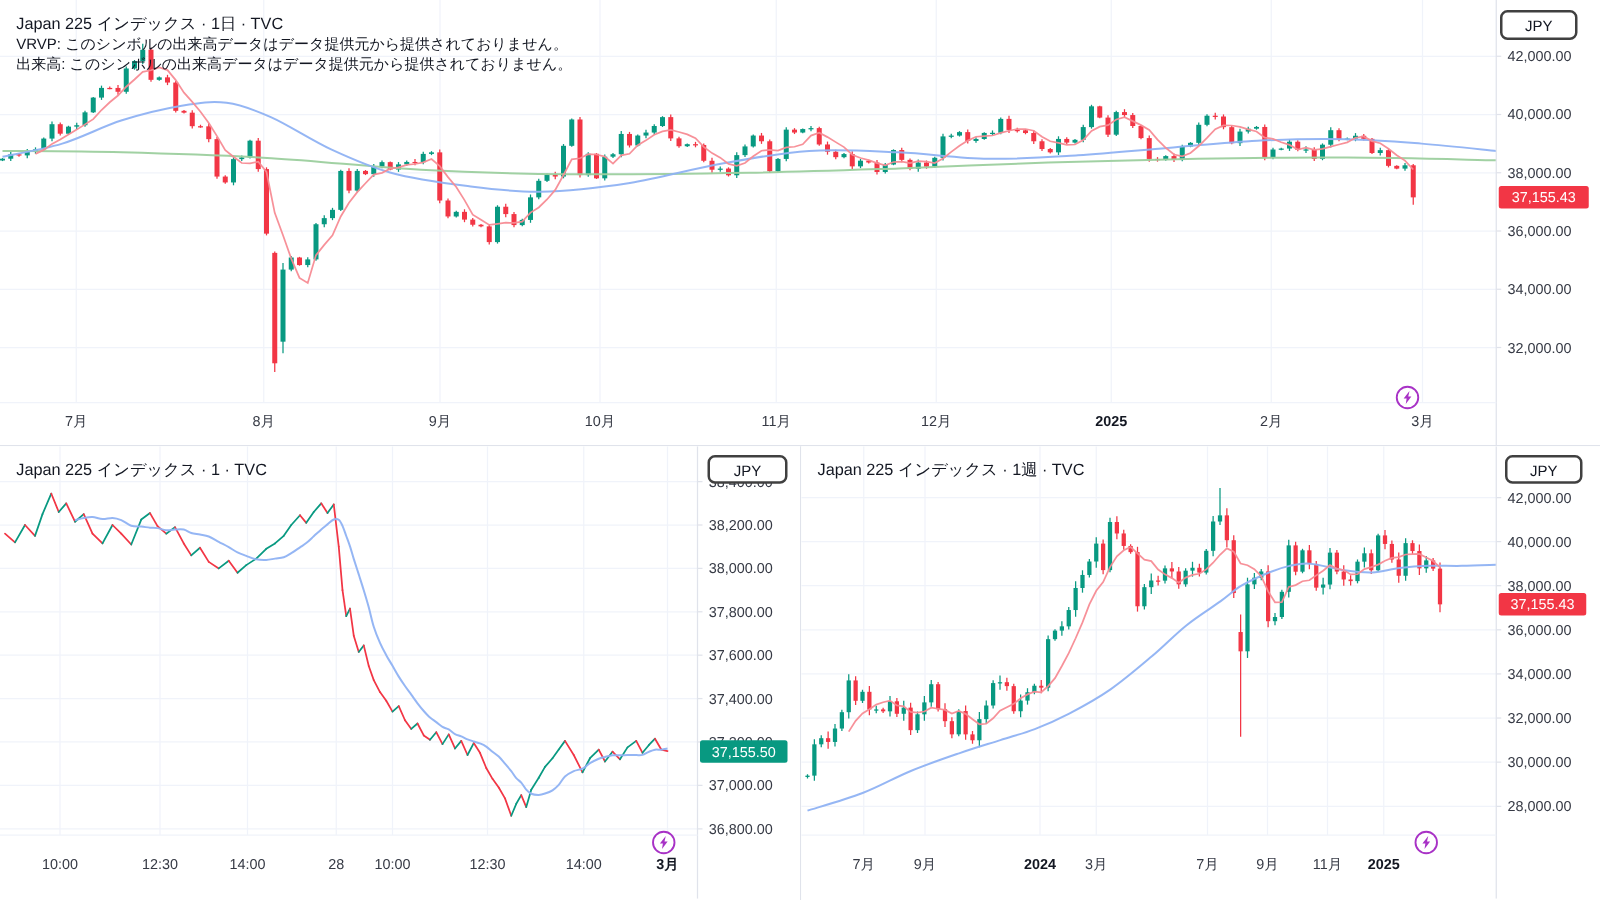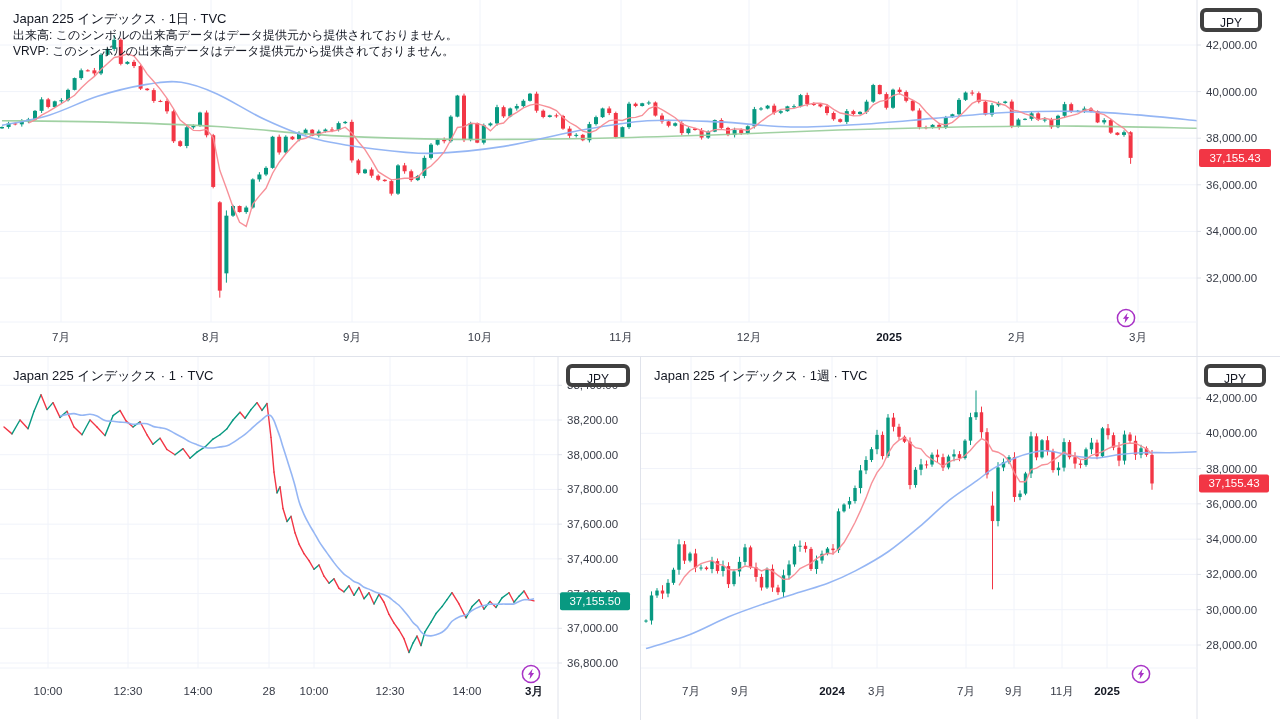--- a/index.html
+++ b/index.html
@@ -5,21 +5,21 @@
   html,body{margin:0;padding:0;background:#ffffff;}
   body{font-family:"Liberation Sans","DejaVu Sans",sans-serif;width:1280px;height:720px;overflow:hidden;position:relative;}
   .panel{position:absolute;background:#fff;box-sizing:border-box;}
   #panel-daily{left:0;top:0;width:1280px;height:357px;border-bottom:1px solid #e0e3eb;}
   #panel-minute{left:0;top:357px;width:641px;height:363px;border-right:1px solid #e0e3eb;}
   #panel-weekly{left:641px;top:357px;width:639px;height:363px;}
   svg.plot{position:absolute;left:0;top:0;}
   .hdr{position:absolute;left:13px;top:10px;z-index:5;pointer-events:none;}
   .title{font-size:13px;color:#131722;line-height:17px;}
   .info{font-size:12px;color:#131722;line-height:16px;}
-  .jpy{position:absolute;z-index:6;background:#fff;border:4px solid #404040;border-radius:6px;
+  .jpy{position:absolute;z-index:6;background:#fff;border:2px solid #404040;border-radius:6px;
        font-family:"Liberation Sans","DejaVu Sans",sans-serif;font-size:12px;color:#131722;
        width:62px;height:24px;line-height:22px;text-align:center;padding:0;cursor:pointer;}
   #panel-daily .jpy{right:18px;top:8px;}
   #panel-minute .jpy{left:566px;top:7px;width:64px;height:23px;}
   #panel-weekly .jpy{left:563px;top:7px;width:62px;height:23px;}
   .bolt{position:absolute;z-index:6;width:22px;height:22px;cursor:pointer;}
 </style>
 </head>
 <body>
 
@@ -420,22 +420,22 @@
         <text x="480" y="341" font-size="11.5" text-anchor="middle" fill="#363a45" font-weight="normal">10月</text>
         <text x="621" y="341" font-size="11.5" text-anchor="middle" fill="#363a45" font-weight="normal">11月</text>
         <text x="749" y="341" font-size="11.5" text-anchor="middle" fill="#363a45" font-weight="normal">12月</text>
         <text x="889" y="341" font-size="11.5" text-anchor="middle" fill="#131722" font-weight="bold">2025</text>
         <text x="1017" y="341" font-size="11.5" text-anchor="middle" fill="#363a45" font-weight="normal">2月</text>
         <text x="1138" y="341" font-size="11.5" text-anchor="middle" fill="#363a45" font-weight="normal">3月</text>
       </g>
     </svg>
   <div class="hdr">
     <div class="title">Japan 225 インデックス · 1日 · TVC</div>
+    <div class="info">VRVP: このシンボルの出来高データはデータ提供元から提供されておりません。</div>
     <div class="info">出来高: このシンボルの出来高データはデータ提供元から提供されておりません。</div>
-    <div class="info">VRVP: このシンボルの出来高データはデータ提供元から提供されておりません。</div>
   </div>
   <button class="jpy">JPY</button>
   <div class="bolt" style="left:1115px;top:307px;">
     <svg width="22" height="22" viewBox="-11 -11 22 22">
         <circle cx="0" cy="0" r="8.6" fill="#fff" stroke="#a832c6" stroke-width="1.5"></circle>
         <path d="M1.6,-5.2 L-3.1,0.7 L-0.7,0.7 L-1.4,5.2 L3.1,-0.9 L0.6,-0.9 Z" fill="#a832c6"></path>
       </svg>
   </div>
 </div>
 

